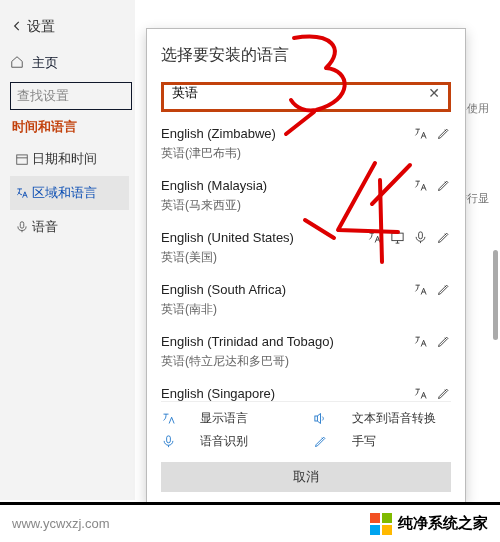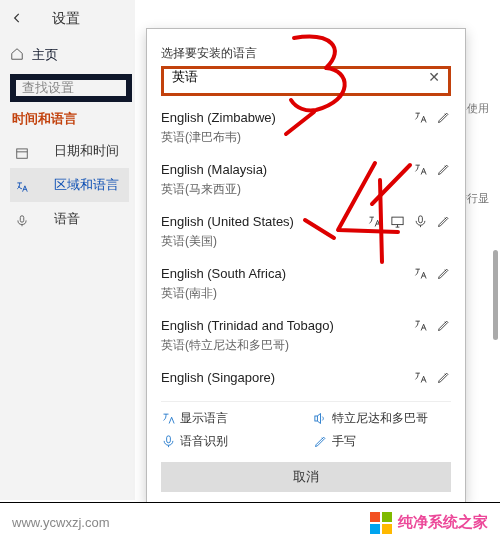--- a/index.html
+++ b/index.html
@@ -12,74 +12,74 @@
     position: relative;
     overflow: hidden;
     background: #fff;
   }
   
   .left-panel {
     position: absolute; left: 0; top: 0; width: 135px; height: 500px;
     background: #f3f3f3;
     padding: 10px 6px 6px 10px;
   }
-  .left-top { display:flex; align-items:center; gap:28px; color:#333; font-size:14px; margin-bottom:18px;}
-  .nav-item { display:flex; align-items:flex-end; gap:24px; padding:8px 4px; color:#333; font-size:13px; cursor:default}
+  .left-top { display:flex; align-items:center; gap:3px; color:#333; font-size:14px; margin-bottom:18px;margin-top:8px;}
+  .nav-item { display:flex; align-items:center; gap:2px; padding:8px 4px; color:#333; font-size:13px; cursor:default}
   .nav-item.active { background:#e5e5e5; color:#0a4db3;}
   .nav-item .ico { width:16px; display:flex; justify-content:center; color:#555;}
   .nav-item.active .ico { color:#0a4db3;}
   .home-row{display:flex;align-items:center;gap:8px;margin-bottom:10px;color:#0f172a}
-  .search-box{border:6px solid #0f172a;width:122px;height:28px;display:flex;align-items:center;padding:0 6px;color:#888;margin-bottom:2px}
+  .search-box{border:1px solid #0f172a;width:122px;height:28px;display:flex;align-items:center;padding:0 6px;color:#888;margin-bottom:2px}
   .section-title{font-weight:600;color:#c2410c;font-size:13px;margin:8px 0 6px 2px}
 
   
   .right-hint{position:absolute;right:6px;top:100px;width:38px;color:#777;font-size:11px;line-height:1.6}
   .right-hint div{margin-bottom:72px}
 
   
   .dialog{
     position:absolute; left:146px; top:28px; width:320px; height:475px;
     background:#fff; border:1px solid #bbb; box-shadow:0 4px 12px rgba(0,0,0,.2);
     padding:16px 14px 10px 14px; display:flex; flex-direction:column;
   }
-  .dlg-title{font-size:12px;color:#333;margin-bottom:4px}
+  .dlg-title{font-size:16px;color:#333;margin-bottom:16px}
   .dlg-search{border:3px solid #c2410c;height:30px;display:flex;align-items:flex-start;padding:0 8px;margin-bottom:6px}
   .dlg-search input{border:none;outline:none;flex:1;font-size:13px;font-family:inherit}
   .dlg-search .x{color:#555;cursor:pointer;font-size:14px}
   .lang-list{flex:1;overflow:hidden}
   .lang-item{padding:8px 0 8px 0}
   .lang-row{display:flex;align-items:center}
   .lang-main{flex:1;font-size:13px;color:#222}
   .lang-sub{font-size:12px;color:#666;margin-top:4px}
   .lang-icons{display:flex;gap:8px;align-items:center;color:#333}
   .mini-ico{width:15px;height:15px;display:flex;justify-content:center;align-items:center}
   .mini-ico svg{width:15px;height:15px;stroke:#333;fill:none;stroke-width:1.4}
 
   
   .legend{display:grid;grid-template-columns:1fr 1fr;gap:6px 14px;padding:8px 0 6px 0;border-top:1px solid #eee;font-size:12px}
-  .legend-item{display:flex;gap:4px;align-items:center}
+  .legend-item{display:flex;gap:24px;align-items:center}
   .legend-item .mini-ico svg{stroke:#0a6}
   .legend-item.blue .mini-ico svg{stroke:#1a73c9}
 
   .dlg-buttons{display:flex;gap:10px;margin-top:6px}
   .dlg-btn{flex:1;height:30px;display:flex;align-items:center;justify-content:center;background:#ddd;color:#888;font-size:13px}
   .dlg-btn:last-child{color:#333}
 
   
   .annot{position:absolute;pointer-events:none}
   .annot svg{stroke:#d00;fill:none;stroke-width:4;stroke-linecap:round;stroke-linejoin:round}
 
   
   .scroll-thumb{position:absolute;right:2px;top:250px;width:5px;height:90px;background:#aaa;border-radius:3px}
 
   
-  .footer{position:absolute;bottom:0;left:0;right:0;height:40px;background:#fff;display:flex;align-items:center;justify-content:space-between;padding:0 12px;border-top:1px solid #000000}
+  .footer{position:absolute;bottom:0;left:0;right:0;height:40px;background:#fff;display:flex;align-items:center;justify-content:space-between;padding:0 12px;border-top:3px solid #000000}
   .footer-url{font-size:13px;color:#888}
   .footer-brand{display:flex;align-items:center;gap:6px}
-  .footer-brand span{font-size:15px;color:#ec4899;font-weight:600}
+  .footer-brand span{font-size:15px;color:#000000;font-weight:600}
   .logo-sq{display:grid;grid-template-columns:10px 10px;grid-template-rows:10px 10px;gap:2px}
   .logo-sq div:nth-child(1){background:#f25022}
   .logo-sq div:nth-child(2){background:#7fba00}
   .logo-sq div:nth-child(3){background:#00a4ef}
   .logo-sq div:nth-child(4){background:#ffb900}
 </style>
 </head>
 <body>
 
 <div class="left-panel">
@@ -275,21 +275,21 @@
       </span>
       <span>显示语言</span>
     </div>
     <div class="legend-item blue">
       <span class="mini-ico">
         <svg viewBox="0 0 24 24">
             <rect x="3" y="8" width="4" height="8"></rect>
             <path d="M7 8l5-4v16l-5-4M15 9c2 2 2 4 0 6"></path>
           </svg>
       </span>
-      <span>特立尼达和多巴哥</span>
+      <span>文本到语音转换</span>
     </div>
     <div class="legend-item blue">
       <span class="mini-ico">
         <svg viewBox="0 0 24 24">
             <rect x="9" y="3" width="6" height="11" rx="3"></rect>
             <path d="M5 11a7 7 0 0014 0M12 18v3"></path>
           </svg>
       </span>
       <span>语音识别</span>
     </div>

